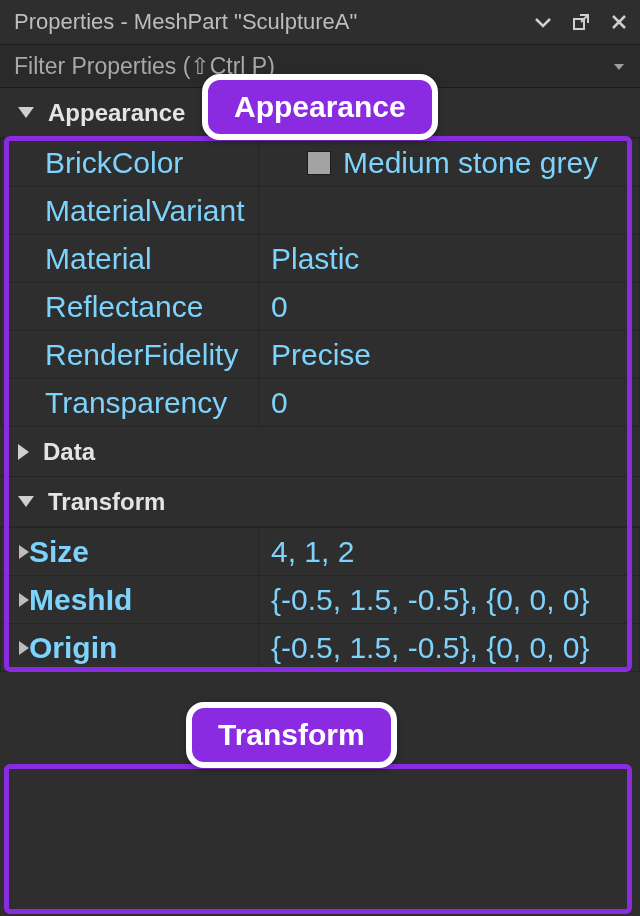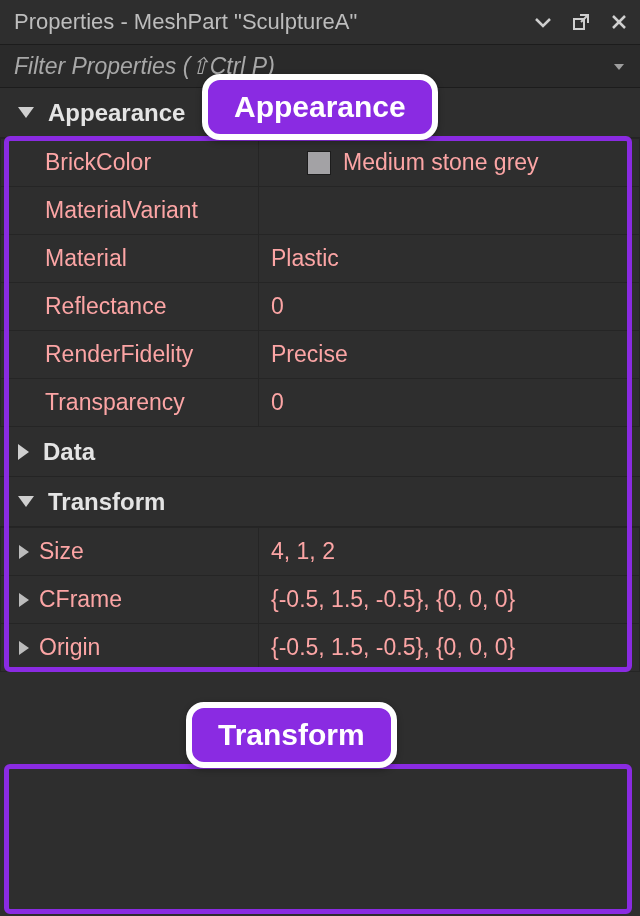--- a/index.html
+++ b/index.html
@@ -20,44 +20,44 @@
   }
   .title-text { flex: 1; }
   .title-icons { display: flex; gap: 16px; align-items: center; }
   .title-icons span { color: #cfcfcf; display: inline-flex; align-items:center; justify-content:center; width:22px; height:22px; }
 
   .filterbar {
     height: 44px; display: flex; align-items: center; padding: 0 14px;
     background: #2a2a2a; color: #a8a8a8; font-size: 23px;
     border-top: 1px solid #1c1c1c; border-bottom: 1px solid #1c1c1c;
   }
-  .filter-text { flex: 1; font-style: italic; }
+  .filter-text { flex: 1; }
   .filter-arrow { color: #9e9e9e; }
 
   .body { position: relative; }
   .section-header {
     height: 50px; display: flex; align-items: center; gap: 14px;
     padding: 0 18px; background: #2e2e2e; font-weight: 700; color: #e4e4e4;
     border-bottom: 1px solid #242424; font-size: 24px;
   }
   .tri { width: 0; height: 0; display: inline-block; }
   .tri-down { border-left: 8px solid transparent; border-right: 8px solid transparent; border-top: 11px solid #cfcfcf; }
   .tri-right { border-top: 8px solid transparent; border-bottom: 8px solid transparent; border-left: 11px solid #cfcfcf; }
   .tri-right-sm { border-top: 7px solid transparent; border-bottom: 7px solid transparent; border-left: 10px solid #bcbcbc; }
 
   table.props { width: 100%; border-collapse: collapse; table-layout: fixed; }
   table.props td {
     border: 1px solid #252525; height: 48px; padding: 0;
-    color: #fca5a5; vertical-align: middle; font-size: 23px;
+    color: #7dd3fc; vertical-align: middle; font-size: 30px;
     background: #2e2e2e;
   }
   table.props td.name { width: 258px; padding-left: 44px; }
   table.props td.name.expandable { padding-left: 18px; }
   table.props td.val { padding-left: 12px; white-space: nowrap; overflow: hidden; text-overflow: ellipsis; }
-  .row-wrap { display: flex; align-items: center; gap: 10px; width: 100%; height: 100%; }
+  .row-wrap { display: flex; align-items: center; gap: 0; width: 100%; height: 100%; font-weight: bold; }
   .val-wrap { display: flex; align-items: center; gap: 12px; height: 100%; padding-right: 12px; margin-left: 36px; }
   .swatch {
     width: 24px; height: 24px; background: #a3a2a5;
     border: 1px solid #1c1c1c;
   }
   .checkbox {
     width: 24px; height: 24px; border: 2px solid #b7b7b7; display:inline-flex;
     align-items:center; justify-content:center; background: transparent;
   }
   .checkbox.checked { background: #01a3ee; border-color: #01a3ee; }
@@ -172,21 +172,21 @@
           <span class="tri tri-right-sm"></span>
           <span>Size</span>
         </div>
             </td>
         <td class="val"><span>4, 1, 2</span></td>
       </tr>
       <tr>
         <td class="name expandable">
               <div class="row-wrap">
           <span class="tri tri-right-sm"></span>
-          <span>CFrame</span>
+          <span>MeshId</span>
         </div>
             </td>
         <td class="val"><span>{-0.5, 1.5, -0.5}, {0, 0, 0}</span></td>
       </tr>
       <tr>
         <td class="name expandable">
               <div class="row-wrap">
           <span class="tri tri-right-sm"></span>
           <span>Origin</span>
         </div>

